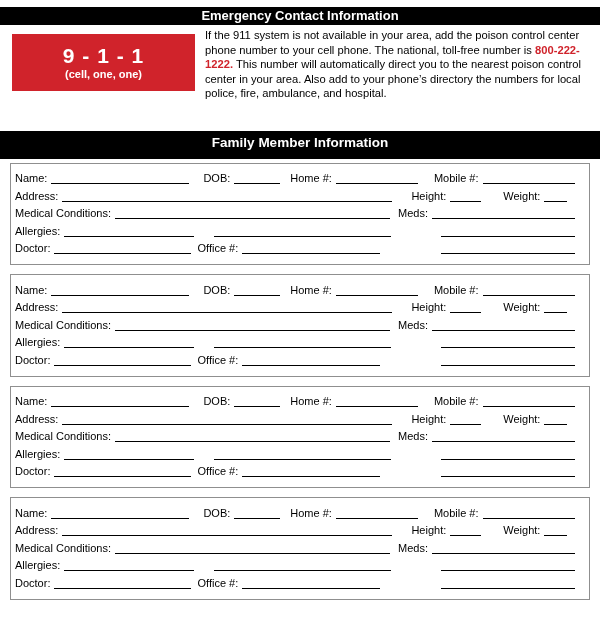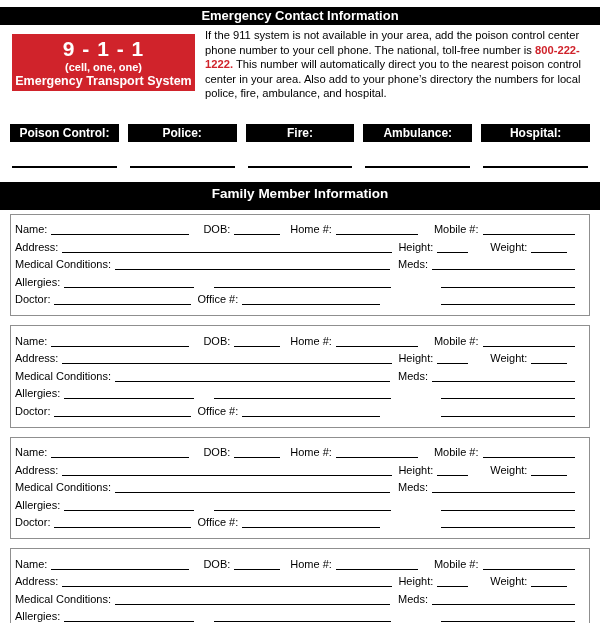--- a/index.html
+++ b/index.html
@@ -59,21 +59,21 @@
   
   .ln-name { width: 138px; }
   .ml-dob { margin-left: 14px; }
   .ln-dob { width: 46px; }
   .ml-home { margin-left: 10px; }
   .ln-home { width: 82px; }
   .ml-mobile { margin-left: 16px; }
   .ln-mobile { margin-right: 10px; }
   
   .ln-address { width: 330px; }
-  .ml-height { margin-left: 6px; }
+  .ml-height { margin-left: 19px; }
   .ln-height { width: 31px; }
   .ml-weight { margin-left: 22px; margin-top: 47px; }
   .ln-weight { margin-right: 18px; }
   
   .ln-medical { width: 275px; }
   .ml-meds { margin-left: 8px; }
   .ln-meds { margin-right: 10px; }
   
   .ln-allergies { width: 130px; }
   .ln-allergies2 { width: 177px; margin-left: 20px; }
@@ -86,205 +86,182 @@
 <body>
 
 <div class="page">
 
   <div class="bar bar-top">Emergency Contact Information</div>
 
   <div class="intro">
     <div class="red-box">
       <div class="num">9 - 1 - 1</div>
       <div class="phonetic">(cell, one, one)</div>
-      <div class="subtitle">Emergency Transport System</div>
     </div>
     <p class="intro-text"><span>If the 911 system is not available in your area, add the poison control center phone number to your cell phone. The national, toll-free number is </span><span class="phone">800-222-1222.</span><span> This number will automatically direct you to the nearest poison control center in your area. Also add to your phone’s directory the numbers for local police, fire, ambulance, and hospital.</span></p>
   </div>
 
-  <div class="contacts-row">
-    <div class="contact">
-      <div class="contact-box">Poison Control:</div>
-      <div class="contact-line"></div>
-    </div>
-    <div class="contact">
-      <div class="contact-box">Police:</div>
-      <div class="contact-line"></div>
-    </div>
-    <div class="contact">
-      <div class="contact-box">Fire:</div>
-      <div class="contact-line"></div>
-    </div>
-    <div class="contact">
-      <div class="contact-box">Ambulance:</div>
-      <div class="contact-line"></div>
-    </div>
-    <div class="contact">
-      <div class="contact-box">Hospital:</div>
-      <div class="contact-line"></div>
+
+  <div class="bar bar-family">Family Member Information</div>
+
+  <div id="family-blocks">
+    <div class="member-block">
+      <div class="frow">
+        <span class="lbl">Name:</span>
+        <span class="ln ln-name"></span>
+        <span class="lbl ml-dob">DOB:</span>
+        <span class="ln ln-dob"></span>
+        <span class="lbl ml-home">Home #:</span>
+        <span class="ln ln-home"></span>
+        <span class="lbl ml-mobile">Mobile #:</span>
+        <span class="ln ln-flex ln-mobile"></span>
+      </div>
+      <div class="frow">
+        <span class="lbl">Address:</span>
+        <span class="ln ln-address"></span>
+        <span class="lbl ml-height">Height:</span>
+        <span class="ln ln-height"></span>
+        <span class="lbl ml-weight">Weight:</span>
+        <span class="ln ln-flex ln-weight"></span>
+      </div>
+      <div class="frow">
+        <span class="lbl">Medical Conditions:</span>
+        <span class="ln ln-medical"></span>
+        <span class="lbl ml-meds">Meds:</span>
+        <span class="ln ln-flex ln-meds"></span>
+      </div>
+      <div class="frow">
+        <span class="lbl">Allergies:</span>
+        <span class="ln ln-allergies"></span>
+        <span class="ln ln-allergies2"></span>
+        <span class="ln ln-right"></span>
+      </div>
+      <div class="frow">
+        <span class="lbl">Doctor:</span>
+        <span class="ln ln-doctor"></span>
+        <span class="lbl ml-office">Office #:</span>
+        <span class="ln ln-office"></span>
+        <span class="ln ln-right"></span>
+      </div>
+    </div>
+
+    <div class="member-block">
+      <div class="frow">
+        <span class="lbl">Name:</span>
+        <span class="ln ln-name"></span>
+        <span class="lbl ml-dob">DOB:</span>
+        <span class="ln ln-dob"></span>
+        <span class="lbl ml-home">Home #:</span>
+        <span class="ln ln-home"></span>
+        <span class="lbl ml-mobile">Mobile #:</span>
+        <span class="ln ln-flex ln-mobile"></span>
+      </div>
+      <div class="frow">
+        <span class="lbl">Address:</span>
+        <span class="ln ln-address"></span>
+        <span class="lbl ml-height">Height:</span>
+        <span class="ln ln-height"></span>
+        <span class="lbl ml-weight">Weight:</span>
+        <span class="ln ln-flex ln-weight"></span>
+      </div>
+      <div class="frow">
+        <span class="lbl">Medical Conditions:</span>
+        <span class="ln ln-medical"></span>
+        <span class="lbl ml-meds">Meds:</span>
+        <span class="ln ln-flex ln-meds"></span>
+      </div>
+      <div class="frow">
+        <span class="lbl">Allergies:</span>
+        <span class="ln ln-allergies"></span>
+        <span class="ln ln-allergies2"></span>
+        <span class="ln ln-right"></span>
+      </div>
+      <div class="frow">
+        <span class="lbl">Doctor:</span>
+        <span class="ln ln-doctor"></span>
+        <span class="lbl ml-office">Office #:</span>
+        <span class="ln ln-office"></span>
+        <span class="ln ln-right"></span>
+      </div>
+    </div>
+
+    <div class="member-block">
+      <div class="frow">
+        <span class="lbl">Name:</span>
+        <span class="ln ln-name"></span>
+        <span class="lbl ml-dob">DOB:</span>
+        <span class="ln ln-dob"></span>
+        <span class="lbl ml-home">Home #:</span>
+        <span class="ln ln-home"></span>
+        <span class="lbl ml-mobile">Mobile #:</span>
+        <span class="ln ln-flex ln-mobile"></span>
+      </div>
+      <div class="frow">
+        <span class="lbl">Address:</span>
+        <span class="ln ln-address"></span>
+        <span class="lbl ml-height">Height:</span>
+        <span class="ln ln-height"></span>
+        <span class="lbl ml-weight">Weight:</span>
+        <span class="ln ln-flex ln-weight"></span>
+      </div>
+      <div class="frow">
+        <span class="lbl">Medical Conditions:</span>
+        <span class="ln ln-medical"></span>
+        <span class="lbl ml-meds">Meds:</span>
+        <span class="ln ln-flex ln-meds"></span>
+      </div>
+      <div class="frow">
+        <span class="lbl">Allergies:</span>
+        <span class="ln ln-allergies"></span>
+        <span class="ln ln-allergies2"></span>
+        <span class="ln ln-right"></span>
+      </div>
+      <div class="frow">
+        <span class="lbl">Doctor:</span>
+        <span class="ln ln-doctor"></span>
+        <span class="lbl ml-office">Office #:</span>
+        <span class="ln ln-office"></span>
+        <span class="ln ln-right"></span>
+      </div>
+    </div>
+
+    <div class="member-block">
+      <div class="frow">
+        <span class="lbl">Name:</span>
+        <span class="ln ln-name"></span>
+        <span class="lbl ml-dob">DOB:</span>
+        <span class="ln ln-dob"></span>
+        <span class="lbl ml-home">Home #:</span>
+        <span class="ln ln-home"></span>
+        <span class="lbl ml-mobile">Mobile #:</span>
+        <span class="ln ln-flex ln-mobile"></span>
+      </div>
+      <div class="frow">
+        <span class="lbl">Address:</span>
+        <span class="ln ln-address"></span>
+        <span class="lbl ml-height">Height:</span>
+        <span class="ln ln-height"></span>
+        <span class="lbl ml-weight">Weight:</span>
+        <span class="ln ln-flex ln-weight"></span>
+      </div>
+      <div class="frow">
+        <span class="lbl">Medical Conditions:</span>
+        <span class="ln ln-medical"></span>
+        <span class="lbl ml-meds">Meds:</span>
+        <span class="ln ln-flex ln-meds"></span>
+      </div>
+      <div class="frow">
+        <span class="lbl">Allergies:</span>
+        <span class="ln ln-allergies"></span>
+        <span class="ln ln-allergies2"></span>
+        <span class="ln ln-right"></span>
+      </div>
+      <div class="frow">
+        <span class="lbl">Doctor:</span>
+        <span class="ln ln-doctor"></span>
+        <span class="lbl ml-office">Office #:</span>
+        <span class="ln ln-office"></span>
+        <span class="ln ln-right"></span>
+      </div>
     </div>
   </div>
 
-  <div class="bar bar-family">Family Member Information</div>
-
-  <div id="family-blocks">
-    <div class="member-block">
-      <div class="frow">
-        <span class="lbl">Name:</span>
-        <span class="ln ln-name"></span>
-        <span class="lbl ml-dob">DOB:</span>
-        <span class="ln ln-dob"></span>
-        <span class="lbl ml-home">Home #:</span>
-        <span class="ln ln-home"></span>
-        <span class="lbl ml-mobile">Mobile #:</span>
-        <span class="ln ln-flex ln-mobile"></span>
-      </div>
-      <div class="frow">
-        <span class="lbl">Address:</span>
-        <span class="ln ln-address"></span>
-        <span class="lbl ml-height">Height:</span>
-        <span class="ln ln-height"></span>
-        <span class="lbl ml-weight">Weight:</span>
-        <span class="ln ln-flex ln-weight"></span>
-      </div>
-      <div class="frow">
-        <span class="lbl">Medical Conditions:</span>
-        <span class="ln ln-medical"></span>
-        <span class="lbl ml-meds">Meds:</span>
-        <span class="ln ln-flex ln-meds"></span>
-      </div>
-      <div class="frow">
-        <span class="lbl">Allergies:</span>
-        <span class="ln ln-allergies"></span>
-        <span class="ln ln-allergies2"></span>
-        <span class="ln ln-right"></span>
-      </div>
-      <div class="frow">
-        <span class="lbl">Doctor:</span>
-        <span class="ln ln-doctor"></span>
-        <span class="lbl ml-office">Office #:</span>
-        <span class="ln ln-office"></span>
-        <span class="ln ln-right"></span>
-      </div>
-    </div>
-
-    <div class="member-block">
-      <div class="frow">
-        <span class="lbl">Name:</span>
-        <span class="ln ln-name"></span>
-        <span class="lbl ml-dob">DOB:</span>
-        <span class="ln ln-dob"></span>
-        <span class="lbl ml-home">Home #:</span>
-        <span class="ln ln-home"></span>
-        <span class="lbl ml-mobile">Mobile #:</span>
-        <span class="ln ln-flex ln-mobile"></span>
-      </div>
-      <div class="frow">
-        <span class="lbl">Address:</span>
-        <span class="ln ln-address"></span>
-        <span class="lbl ml-height">Height:</span>
-        <span class="ln ln-height"></span>
-        <span class="lbl ml-weight">Weight:</span>
-        <span class="ln ln-flex ln-weight"></span>
-      </div>
-      <div class="frow">
-        <span class="lbl">Medical Conditions:</span>
-        <span class="ln ln-medical"></span>
-        <span class="lbl ml-meds">Meds:</span>
-        <span class="ln ln-flex ln-meds"></span>
-      </div>
-      <div class="frow">
-        <span class="lbl">Allergies:</span>
-        <span class="ln ln-allergies"></span>
-        <span class="ln ln-allergies2"></span>
-        <span class="ln ln-right"></span>
-      </div>
-      <div class="frow">
-        <span class="lbl">Doctor:</span>
-        <span class="ln ln-doctor"></span>
-        <span class="lbl ml-office">Office #:</span>
-        <span class="ln ln-office"></span>
-        <span class="ln ln-right"></span>
-      </div>
-    </div>
-
-    <div class="member-block">
-      <div class="frow">
-        <span class="lbl">Name:</span>
-        <span class="ln ln-name"></span>
-        <span class="lbl ml-dob">DOB:</span>
-        <span class="ln ln-dob"></span>
-        <span class="lbl ml-home">Home #:</span>
-        <span class="ln ln-home"></span>
-        <span class="lbl ml-mobile">Mobile #:</span>
-        <span class="ln ln-flex ln-mobile"></span>
-      </div>
-      <div class="frow">
-        <span class="lbl">Address:</span>
-        <span class="ln ln-address"></span>
-        <span class="lbl ml-height">Height:</span>
-        <span class="ln ln-height"></span>
-        <span class="lbl ml-weight">Weight:</span>
-        <span class="ln ln-flex ln-weight"></span>
-      </div>
-      <div class="frow">
-        <span class="lbl">Medical Conditions:</span>
-        <span class="ln ln-medical"></span>
-        <span class="lbl ml-meds">Meds:</span>
-        <span class="ln ln-flex ln-meds"></span>
-      </div>
-      <div class="frow">
-        <span class="lbl">Allergies:</span>
-        <span class="ln ln-allergies"></span>
-        <span class="ln ln-allergies2"></span>
-        <span class="ln ln-right"></span>
-      </div>
-      <div class="frow">
-        <span class="lbl">Doctor:</span>
-        <span class="ln ln-doctor"></span>
-        <span class="lbl ml-office">Office #:</span>
-        <span class="ln ln-office"></span>
-        <span class="ln ln-right"></span>
-      </div>
-    </div>
-
-    <div class="member-block">
-      <div class="frow">
-        <span class="lbl">Name:</span>
-        <span class="ln ln-name"></span>
-        <span class="lbl ml-dob">DOB:</span>
-        <span class="ln ln-dob"></span>
-        <span class="lbl ml-home">Home #:</span>
-        <span class="ln ln-home"></span>
-        <span class="lbl ml-mobile">Mobile #:</span>
-        <span class="ln ln-flex ln-mobile"></span>
-      </div>
-      <div class="frow">
-        <span class="lbl">Address:</span>
-        <span class="ln ln-address"></span>
-        <span class="lbl ml-height">Height:</span>
-        <span class="ln ln-height"></span>
-        <span class="lbl ml-weight">Weight:</span>
-        <span class="ln ln-flex ln-weight"></span>
-      </div>
-      <div class="frow">
-        <span class="lbl">Medical Conditions:</span>
-        <span class="ln ln-medical"></span>
-        <span class="lbl ml-meds">Meds:</span>
-        <span class="ln ln-flex ln-meds"></span>
-      </div>
-      <div class="frow">
-        <span class="lbl">Allergies:</span>
-        <span class="ln ln-allergies"></span>
-        <span class="ln ln-allergies2"></span>
-        <span class="ln ln-right"></span>
-      </div>
-      <div class="frow">
-        <span class="lbl">Doctor:</span>
-        <span class="ln ln-doctor"></span>
-        <span class="lbl ml-office">Office #:</span>
-        <span class="ln ln-office"></span>
-        <span class="ln ln-right"></span>
-      </div>
-    </div>
-  </div>
-
 </div>
 
 </body></html>

